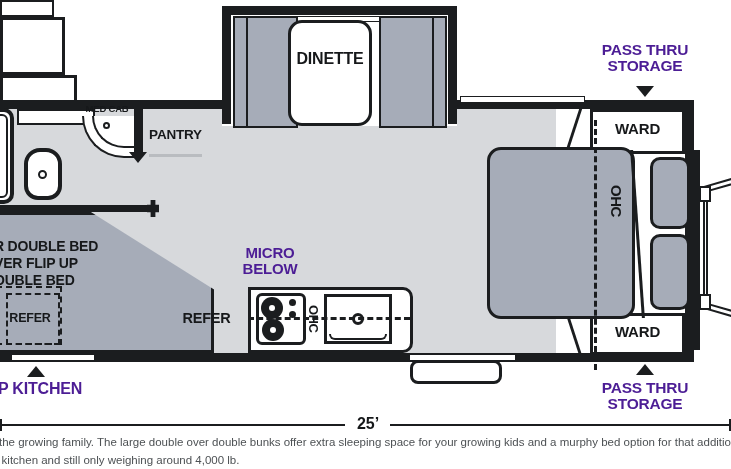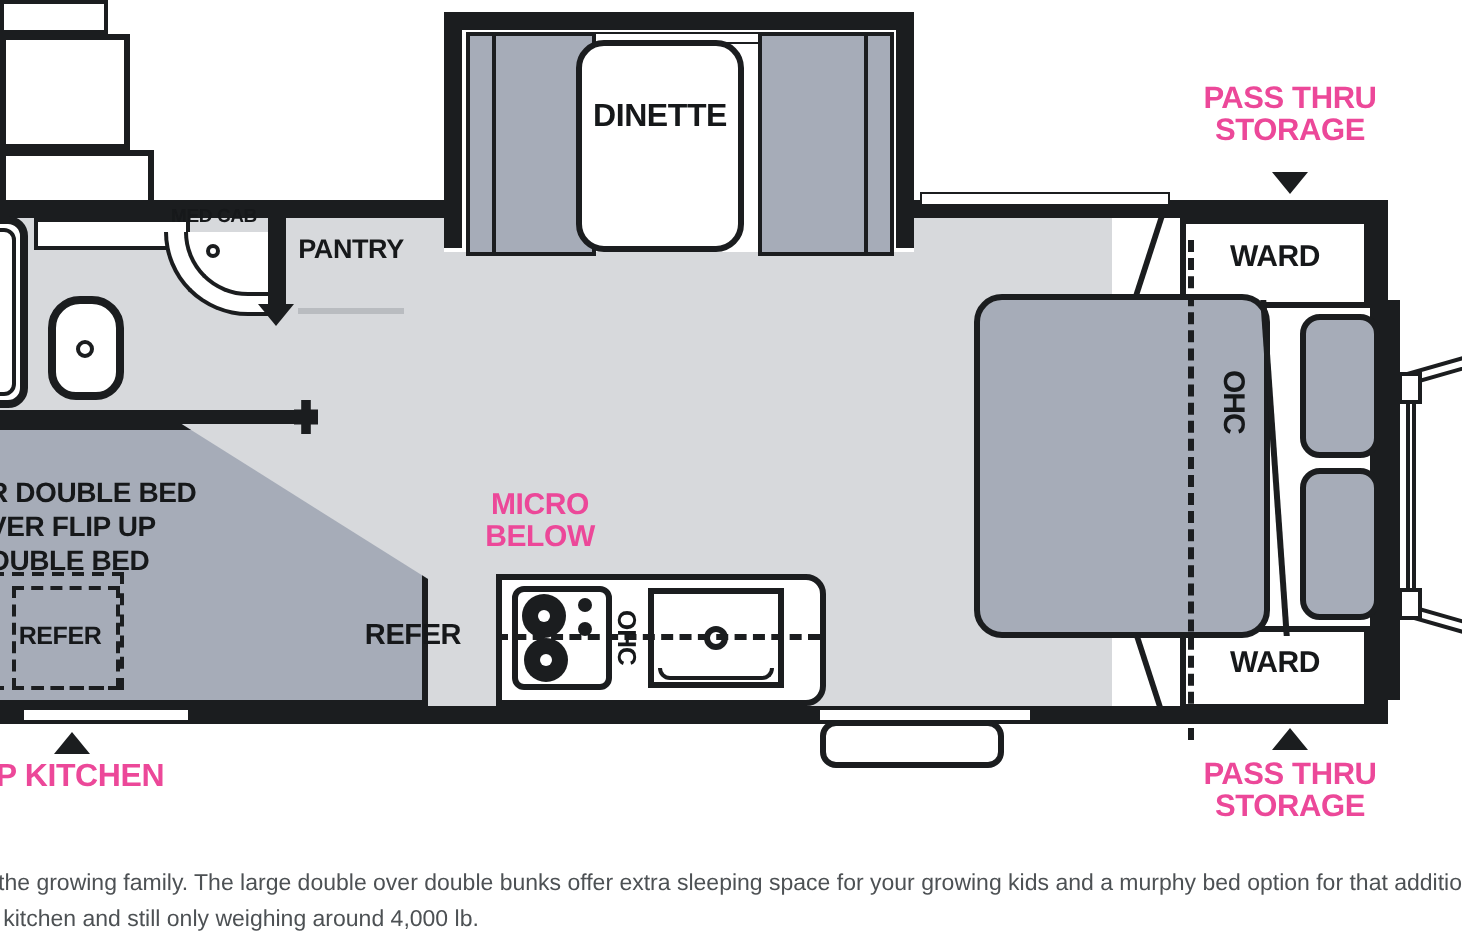--- a/index.html
+++ b/index.html
@@ -16,21 +16,21 @@
   .floor{background:#d7d9dc;}
   .bedgray{background:#a6acb8;}
   .white{background:#ffffff;}
 
   .boxed{border:3px solid #1b1d1f;background:#fff;box-sizing:border-box;}
   .thinbox{border:2px solid #1b1d1f;background:#fff;box-sizing:border-box;}
 
   .vtext{position:absolute;font-weight:bold;color:#16181a;
          writing-mode:vertical-rl;text-orientation:mixed;letter-spacing:-0.5px;}
 
-  .callout{position:absolute;font-weight:bold;color:#ec4899;text-align:center;
+  .callout{position:absolute;font-weight:bold;color:#4c1d95;text-align:center;
            line-height:1.04;white-space:pre;letter-spacing:-0.2px;}
 
   .arrow-dn{position:absolute;width:0;height:0;border-left:9px solid transparent;
             border-right:9px solid transparent;border-top:11px solid #1b1d1f;}
   .arrow-up{position:absolute;width:0;height:0;border-left:9px solid transparent;
             border-right:9px solid transparent;border-bottom:11px solid #1b1d1f;}
 
   
   #dimline{position:absolute;left:0;right:0;top:419px;height:12px;}
   #dimline .bar{position:absolute;top:5px;height:2px;background:#1b1d1f;}
@@ -93,21 +93,21 @@
   <div class="lbl" style="left:80px;top:104px;width:54px;font-size:9.5px;">MED CAB</div>
 
   <div class="abs white" style="left:82px;top:116px;width:52px;height:42px;border:2px solid #1b1d1f;border-radius:0 0 0 52px;border-top:none;border-right:none;"></div>
   <div class="abs" style="left:92px;top:116px;width:42px;height:32px;border:2px solid #1b1d1f;border-radius:0 0 0 42px;border-top:none;border-right:none;"></div>
   <div class="abs" style="left:103px;top:122px;width:7px;height:7px;border:2px solid #1b1d1f;border-radius:50%;background:#fff;"></div>
 
   <div class="wall" style="left:134px;top:100px;width:9px;height:56px;"></div>
   <div class="arrow-dn" style="left:129px;top:152px;"></div>
 
   <div class="boxed" style="left:143px;top:102px;width:65px;height:58px;"></div>
-  <div class="lbl" style="left:143px;top:118px;width:65px;font-size:13.5px;">PANTRY</div>
+  <div class="lbl" style="left:143px;top:128px;width:65px;font-size:13.5px;">PANTRY</div>
   <div class="abs" style="left:149px;top:154px;width:53px;height:3px;background:#b9bcc0;"></div>
 
   <div class="wall" style="left:208px;top:100px;width:22px;height:9px;"></div>
 
   <div class="wall" style="left:-6px;top:205px;width:160px;height:7px;"></div>
   <div class="abs" style="left:147px;top:200px;width:12px;height:17px;background:#1b1d1f;
               clip-path:polygon(0% 28%,30% 28%,30% 0%,70% 0%,70% 28%,100% 28%,100% 72%,70% 72%,70% 100%,30% 100%,30% 72%,0% 72%);"></div>
 
   <div class="abs bedgray" style="left:-6px;top:212px;width:220px;height:141px;border:3px solid #1b1d1f;
               clip-path:polygon(0% 0%, 44% 0%, 100% 55%, 100% 100%, 0% 100%);"></div>
@@ -179,19 +179,26 @@
   <div class="abs" style="left:699px;top:294px;width:12px;height:16px;border:2px solid #1b1d1f;background:#fff;"></div>
 
   <div class="callout" style="left:575px;top:42px;width:140px;font-size:15.5px;">PASS THRU
 STORAGE</div>
   <div class="arrow-dn" style="left:636px;top:86px;"></div>
 
   <div class="arrow-up" style="left:636px;top:364px;"></div>
   <div class="callout" style="left:575px;top:380px;width:140px;font-size:15.5px;">PASS THRU
 STORAGE</div>
 
+  <div id="dimline">
+    <div class="bar" style="left:0px;width:345px;"></div>
+    <div class="bar" style="right:0px;width:341px;"></div>
+    <div class="cap" style="left:0px;"></div>
+    <div class="cap" style="right:0px;"></div>
+    <div id="dimtext">25’</div>
+  </div>
 
   <div id="desc">
     <div>r the growing family. The large double over double bunks offer extra sleeping space for your growing kids and a murphy bed option for that additional seating space. We</div>
     <div>e kitchen and still only weighing around 4,000 lb.</div>
   </div>
 
 </div>
 
 </body></html>

